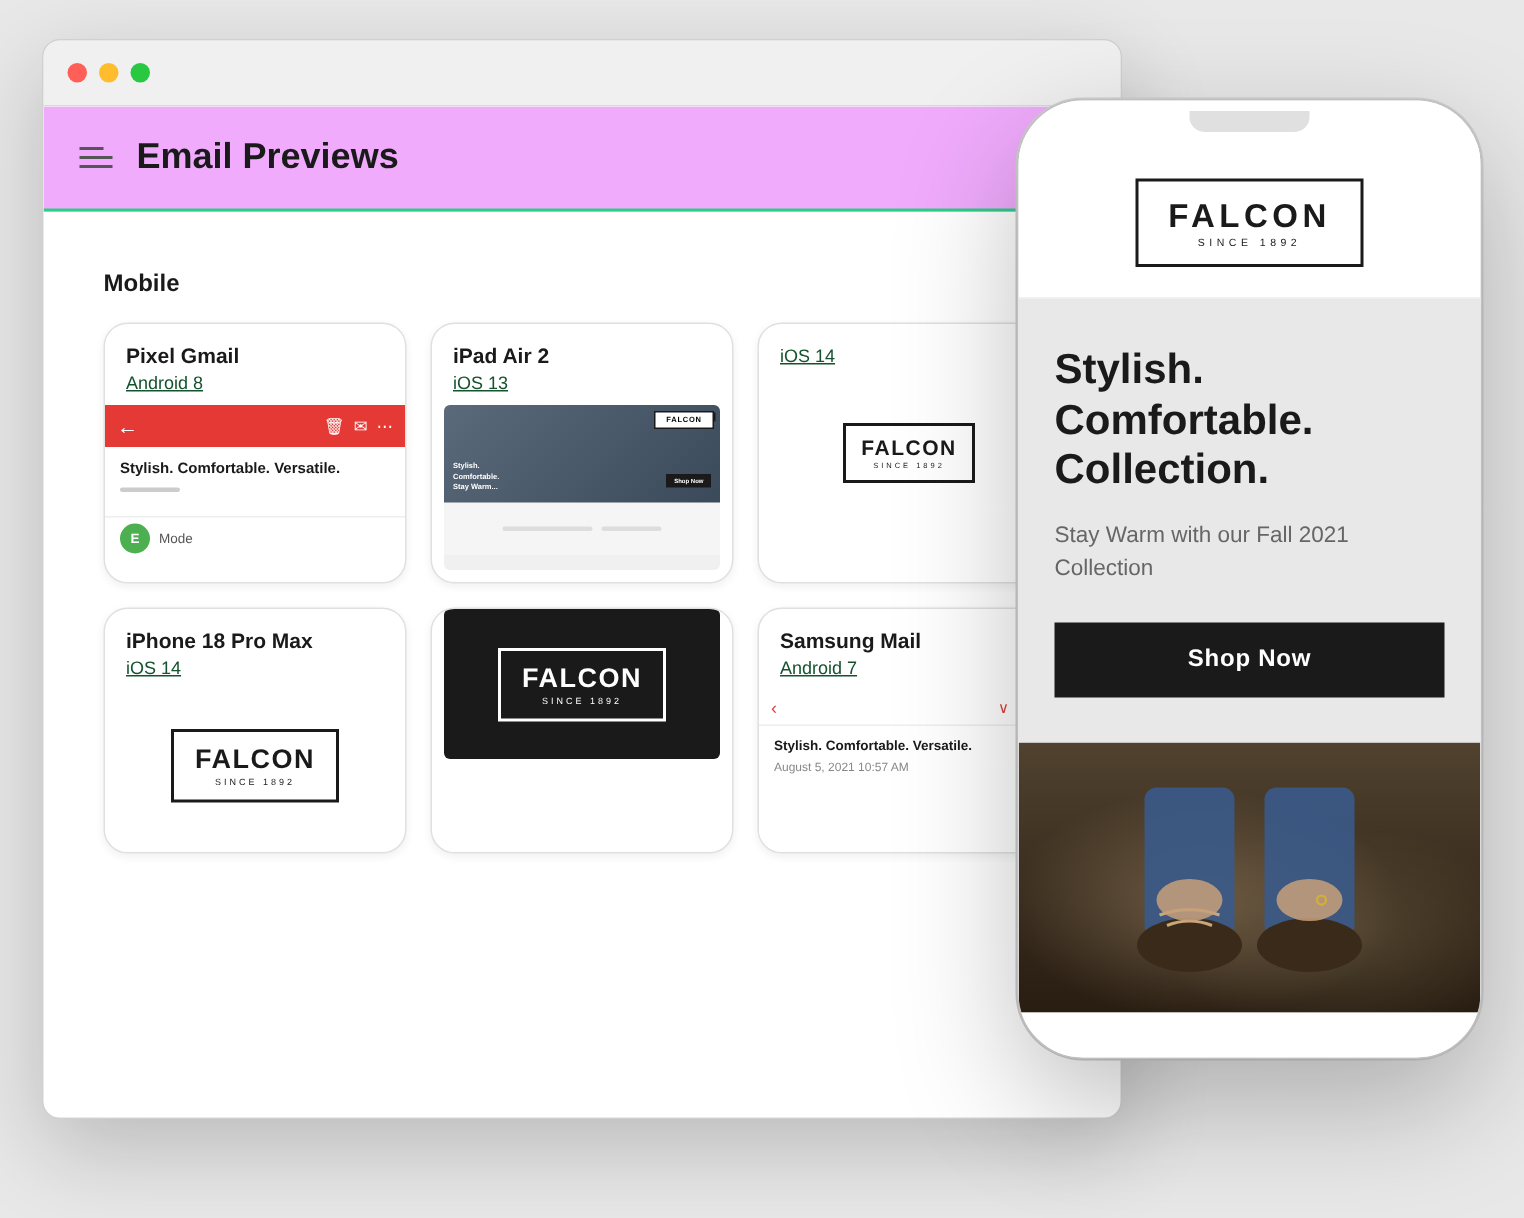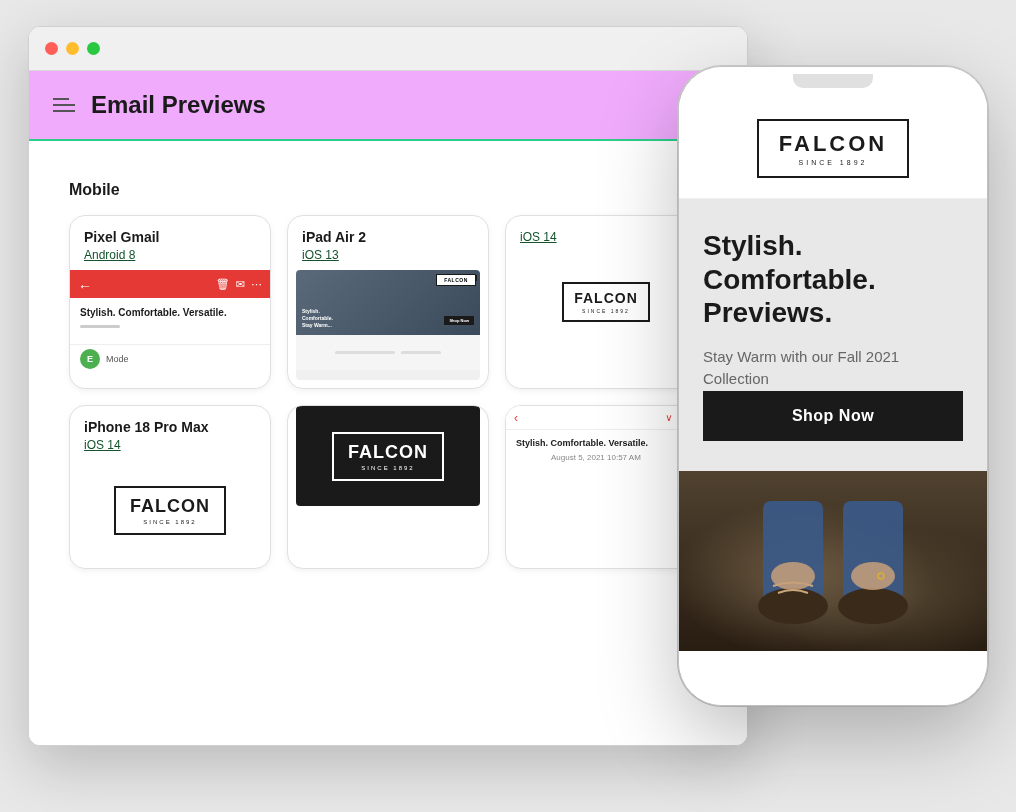--- a/index.html
+++ b/index.html
@@ -388,21 +388,20 @@
     .samsung-subject {
       font-size: 9px;
       font-weight: 700;
       color: #1a1a1a;
       line-height: 1.3;
     }
     .samsung-date {
       font-size: 8px;
       color: #888;
       margin-top: 3px;
-      margin-left: 35px;
     }
     .samsung-star {
       margin-left: auto;
       color: #ccc;
       font-size: 11px;
     }
 
     
     .phone-mockup {
       position: absolute;
@@ -477,20 +476,21 @@
       font-weight: 800;
       color: #1a1a1a;
       line-height: 1.2;
       margin-bottom: 16px;
     }
 
     .email-hero-subtitle {
       font-size: 15px;
       color: #666;
       line-height: 1.5;
+      margin-bottom: 24px;
     }
 
     .email-cta-btn {
       background: #1a1a1a;
       color: white;
       padding: 16px 24px;
       font-size: 16px;
       font-weight: 700;
       letter-spacing: 0.5px;
       display: inline-block;
@@ -630,20 +630,24 @@
           <div class="preview-card card-xr">
             <div class="preview-card-thumb">
               <div class="falcon-logo-dark">
                 <span>FALCON</span>
                 <span class="since">SINCE 1892</span>
               </div>
             </div>
           </div>
 
           <div class="preview-card card-samsung">
+            <div class="preview-card-header">
+              <div class="preview-card-title">Samsung Mail</div>
+              <div class="preview-card-subtitle">Android 7</div>
+            </div>
             <div class="preview-card-thumb">
               <div class="samsung-toolbar">
                 <span class="samsung-arrow">‹</span>
                 <div class="samsung-actions">
                   <span>∨</span>
                   <span>∧</span>
                   <span>⋯</span>
                 </div>
               </div>
               <div class="samsung-body">
@@ -676,21 +680,21 @@
         <div class="falcon-logo-phone">
           <span class="brand">FALCON</span>
           <span class="since">SINCE 1892</span>
         </div>
       </div>
 
       <div class="email-hero-section">
         <div class="email-hero-title">
           <span>Stylish.</span><br>
           <span>Comfortable.</span><br>
-          <span>Previews.</span>
+          <span>Collection.</span>
         </div>
         <div class="email-hero-subtitle">Stay Warm with our Fall 2021 Collection</div>
         <div class="email-cta-btn">Shop Now</div>
       </div>
 
       <div class="email-image-section">
         <div class="boots-illustration"></div>
         <div class="email-image-overlay">
 
           <svg width="260" height="160" viewBox="0 0 260 160">

